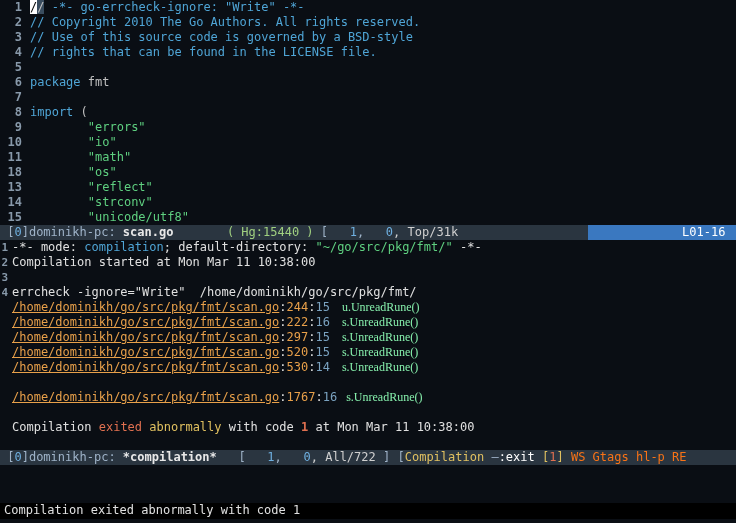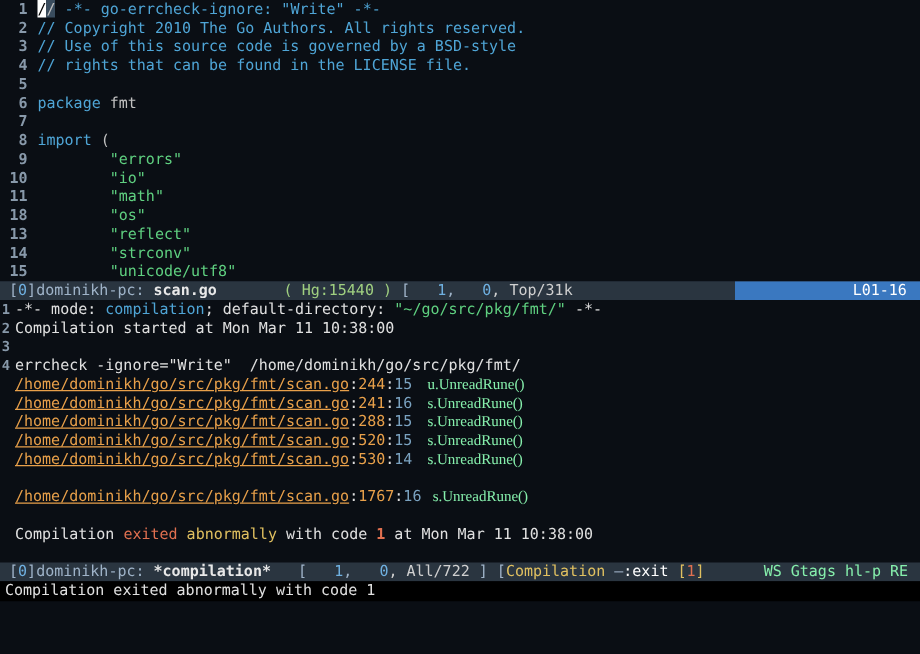--- a/index.html
+++ b/index.html
@@ -39,21 +39,21 @@
   }
   .modeline .ml-host { color: #9fb3c8; }
   .modeline .ml-file { color: #e8e8e8; font-weight: bold; }
   .modeline .ml-vc { color: #a0d080; margin-left: 39px; }
   .modeline .ml-num { color: #6fb0e0; }
   .modeline .ml-pos { color: #d0d0d0; }
   .modeline .ml-sel { background: #3a78c0; color: #ffffff; }
   .modeline .ml-cb { color: #e07050; }
   .modeline .ml-ce { color: #e0c060; }
   .modeline .ml-cw { color: #ffffff; }
-  .modeline .ml-trail { color: #86efac; margin-left: 40px; }
+  .modeline .ml-trail { color: #f97316; }
   .compilation-pane { background: #0a0e14; }
   .comp-line { display: flex; height: 15px; }
   .comp-gutter {
     width: 12px;
     text-align: right;
     padding-right: 4px;
     color: #8899aa;
     font-weight: bold;
     flex-shrink: 0;
     font-size: 11px;
@@ -67,20 +67,21 @@
   .err-rest { color: #86efac; font-family: Liberation Serif, serif; }
   .abnormal1 { color: #e07050; }
   .abnormal2 { color: #e0c060; }
   .one { color: #e07050; font-weight: bold; }
   .echo-area {
     background: #000000;
     color: #e0e0e0;
     height: 16px;
     padding-left: 4px;
     white-space: pre;
+    margin-top: 38px;
   }
 </style>
 </head>
 <body>
 
 <div class="editor-pane" id="editor-pane">
     <div class="code-line">
       <div class="gutter">1</div>
       <div class="code"><span class="cursor-char">/</span><span class="cursor-word">/</span><span class="comment"> -*- go-errcheck-ignore: "Write" -*-</span></div>
     </div>
@@ -162,25 +163,25 @@
     <div class="comp-line">
       <div class="comp-gutter">4</div>
       <div class="comp-text">errcheck -ignore="Write"  /home/dominikh/go/src/pkg/fmt/</div>
     </div>
     <div class="comp-line">
       <div class="comp-gutter"></div>
       <div class="comp-text"><span class="err-link">/home/dominikh/go/src/pkg/fmt/scan.go</span><span>:</span><span class="err-line">244</span><span>:</span><span class="err-col">15</span><span class="err-rest">    u.UnreadRune()</span></div>
     </div>
     <div class="comp-line">
       <div class="comp-gutter"></div>
-      <div class="comp-text"><span class="err-link">/home/dominikh/go/src/pkg/fmt/scan.go</span><span>:</span><span class="err-line">241</span><span>:</span><span class="err-col">16</span><span class="err-rest">    s.UnreadRune()</span></div>
-    </div>
-    <div class="comp-line">
-      <div class="comp-gutter"></div>
-      <div class="comp-text"><span class="err-link">/home/dominikh/go/src/pkg/fmt/scan.go</span><span>:</span><span class="err-line">288</span><span>:</span><span class="err-col">15</span><span class="err-rest">    s.UnreadRune()</span></div>
+      <div class="comp-text"><span class="err-link">/home/dominikh/go/src/pkg/fmt/scan.go</span><span>:</span><span class="err-line">222</span><span>:</span><span class="err-col">16</span><span class="err-rest">    s.UnreadRune()</span></div>
+    </div>
+    <div class="comp-line">
+      <div class="comp-gutter"></div>
+      <div class="comp-text"><span class="err-link">/home/dominikh/go/src/pkg/fmt/scan.go</span><span>:</span><span class="err-line">297</span><span>:</span><span class="err-col">15</span><span class="err-rest">    s.UnreadRune()</span></div>
     </div>
     <div class="comp-line">
       <div class="comp-gutter"></div>
       <div class="comp-text"><span class="err-link">/home/dominikh/go/src/pkg/fmt/scan.go</span><span>:</span><span class="err-line">520</span><span>:</span><span class="err-col">15</span><span class="err-rest">    s.UnreadRune()</span></div>
     </div>
     <div class="comp-line">
       <div class="comp-gutter"></div>
       <div class="comp-text"><span class="err-link">/home/dominikh/go/src/pkg/fmt/scan.go</span><span>:</span><span class="err-line">530</span><span>:</span><span class="err-col">14</span><span class="err-rest">    s.UnreadRune()</span></div>
     </div>
     <div class="comp-line">

